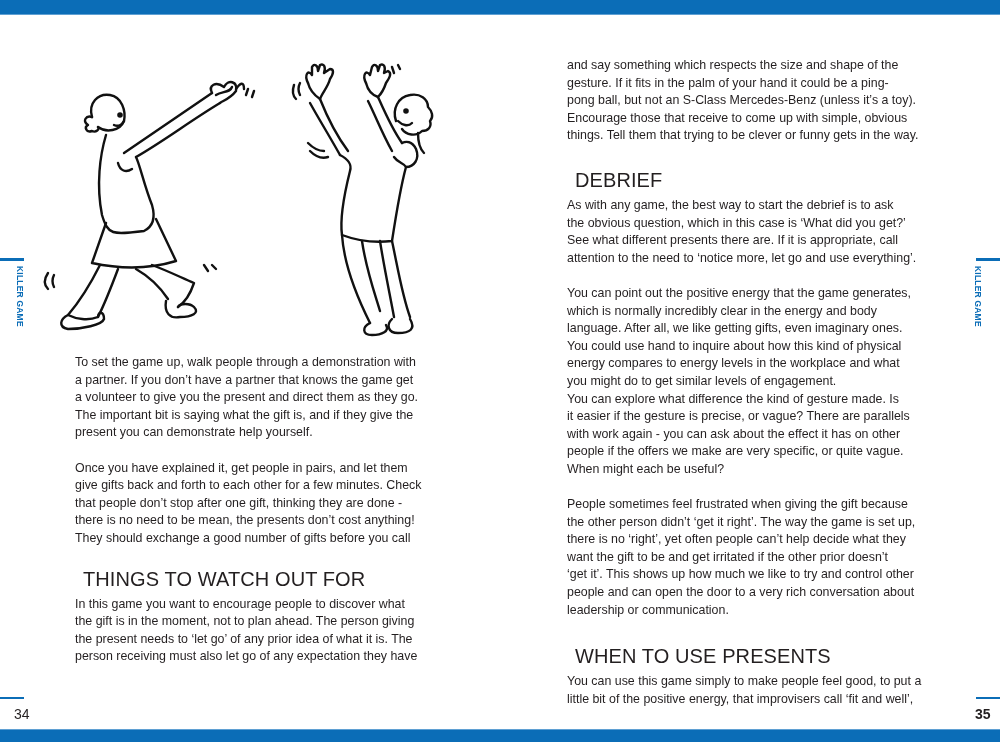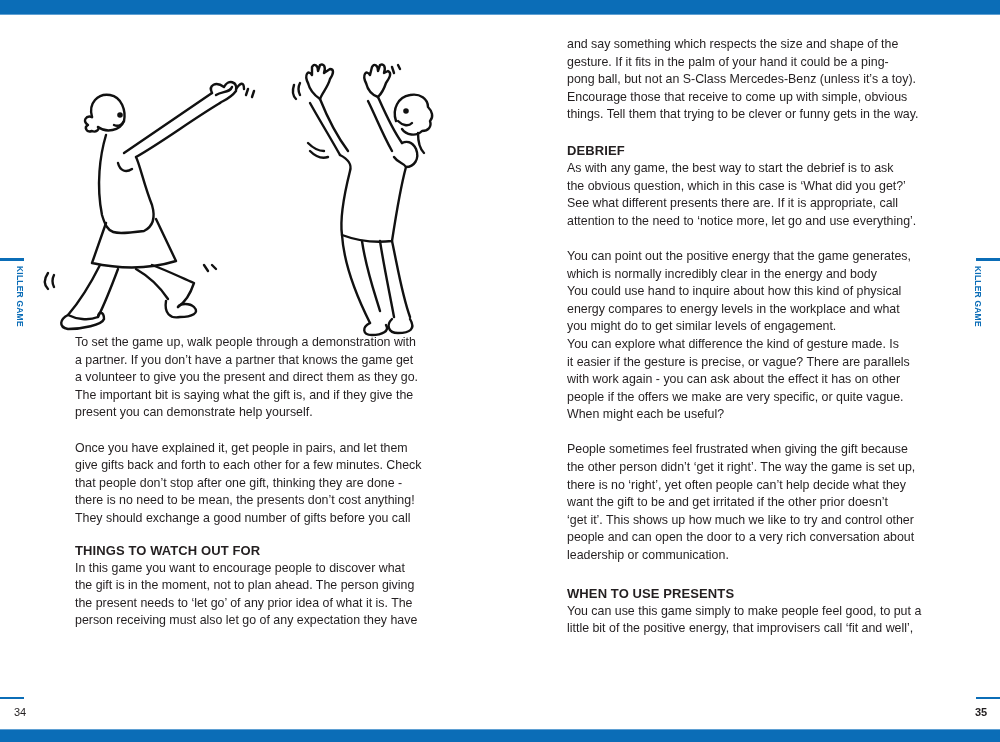--- a/index.html
+++ b/index.html
@@ -8,25 +8,25 @@
     background: #ffffff; color: #231f20;
     font-family: "Liberation Sans", "DejaVu Sans", sans-serif;
   }
   .band-top { position: absolute; left: 0; top: 0; width: 1000px; height: 14px; background: #0b6db7; border-bottom: 1px solid #5fa0d3; }
   .band-bottom { position: absolute; left: 0; top: 729px; width: 1000px; height: 13px; background: #0b6db7; border-top: 1px solid #5fa0d3; }
   .side-mark { position: absolute; height: 3px; background: #0b6db7; }
   .side-tab {
     position: absolute; font-size: 8.5px; font-weight: bold; color: #0b6db7;
     writing-mode: vertical-rl; letter-spacing: 0.2px; white-space: nowrap;
   }
-  .page-num { position: absolute; font-size: 11px; color: #231f20; }
+  .page-num { position: absolute; font-size: 14px; color: #231f20; }
   .col { position: absolute; width: 370px; font-size: 12.4px; line-height: 17.6px; }
   .col p { margin: 0; white-space: nowrap; }
   .col .gap { height: 17.6px; }
-  .col h2 { margin: 0; font-size: 13px; line-height: 18px; font-weight: bold; letter-spacing: 0.1px; }
+  .col h2 { margin: 8px; font-size: 20px; line-height: 18px; font-weight: normal; letter-spacing: 0.1px; }
   .illustration { position: absolute; left: 40px; top: 55px; width: 420px; height: 285px; }
 </style>
 </head>
 <body>
 
 <div class="band-top"></div>
 
 <div class="side-mark" style="left:0;top:258px;width:24px;"></div>
 <div class="side-tab" style="left:15px;top:266px;">KILLER GAME</div>
 
@@ -89,21 +89,21 @@
 
     <path d="M330 268 C322 272 322 280 332 280 C342 280 350 276 346 270"></path>
     <path d="M352 264 C346 270 348 278 358 278 C370 278 376 274 370 264"></path>
 
     <path d="M254 30 C252 36 252 40 256 44 M260 28 C258 32 258 36 260 40"></path>
     <path d="M270 96 C276 102 282 104 288 102 M268 88 C274 94 278 96 284 96"></path>
     <path d="M352 12 L354 18 M358 10 L360 14"></path>
   </g>
 </svg>
 
-<div class="col" style="left:75px;top:334px;">
+<div class="col" style="left:75px;top:354px;">
   <div>
     <p>To set the game up, walk people through a demonstration with</p>
     <p>a partner. If you don’t have a partner that knows the game get</p>
     <p>a volunteer to give you the present and direct them as they go.</p>
     <p>The important bit is saying what the gift is, and if they give the</p>
     <p>present you can demonstrate help yourself.</p>
   </div>
   <div class="gap"></div>
   <div>
     <p>Once you have explained it, get people in pairs, and let them</p>
@@ -115,40 +115,41 @@
   <div class="gap" style="height:14px;"></div>
   <h2>THINGS TO WATCH OUT FOR</h2>
   <div>
     <p>In this game you want to encourage people to discover what</p>
     <p>the gift is in the moment, not to plan ahead. The person giving</p>
     <p>the present needs to ‘let go’ of any prior idea of what it is.  The</p>
     <p>person receiving must also let go of any expectation they have</p>
   </div>
 </div>
 
-<div class="col" style="left:567px;top:36px;">
+<div class="col" style="left:567px;top:57px;">
   <div>
     <p>and say something which respects the size and shape of the</p>
     <p>gesture. If it fits in the palm of your hand it could be a ping-</p>
     <p>pong ball, but not an S-Class Mercedes-Benz (unless it’s a toy).</p>
     <p>Encourage those that receive to come up with simple, obvious</p>
     <p>things. Tell them that trying to be clever or funny gets in the way.</p>
   </div>
   <div class="gap" style="height:18px;"></div>
   <h2>DEBRIEF</h2>
   <div>
     <p>As with any game, the best way to start the debrief is to ask</p>
     <p>the obvious question, which in this case is ‘What did you get?’</p>
     <p>See what different presents there are.  If it is appropriate, call</p>
     <p>attention to the need to ‘notice more, let go and use everything’.</p>
   </div>
   <div class="gap"></div>
   <div>
     <p>You can point out the positive energy that the game generates,</p>
     <p>which is normally incredibly clear in the energy and body</p>
+    <p>language. After all, we like getting gifts, even imaginary ones.</p>
     <p>You could use hand to inquire about how this kind of physical</p>
     <p>energy compares to energy levels in the workplace and what</p>
     <p>you might do to get similar levels of engagement.</p>
     <p>You can explore what difference the kind of gesture made. Is</p>
     <p>it easier if the gesture is precise, or vague? There are parallels</p>
     <p>with work again - you can ask about the effect it has on other</p>
     <p>people if the offers we make are very specific, or quite vague.</p>
     <p>When might each be useful?</p>
   </div>
   <div class="gap"></div>

